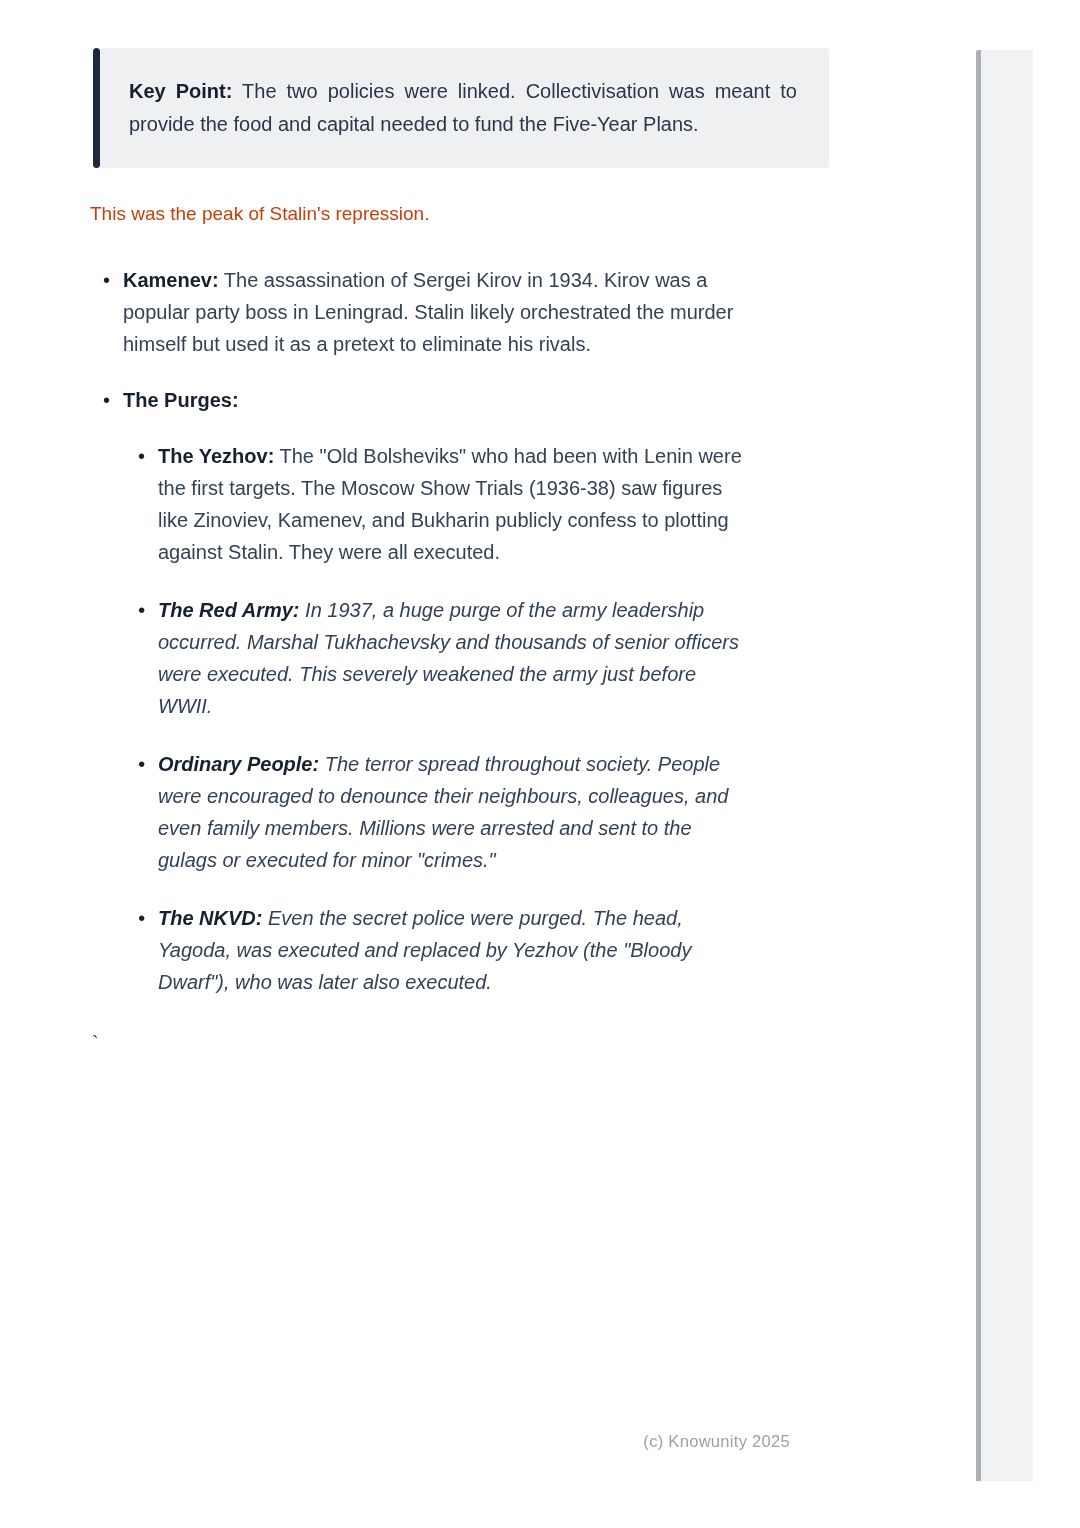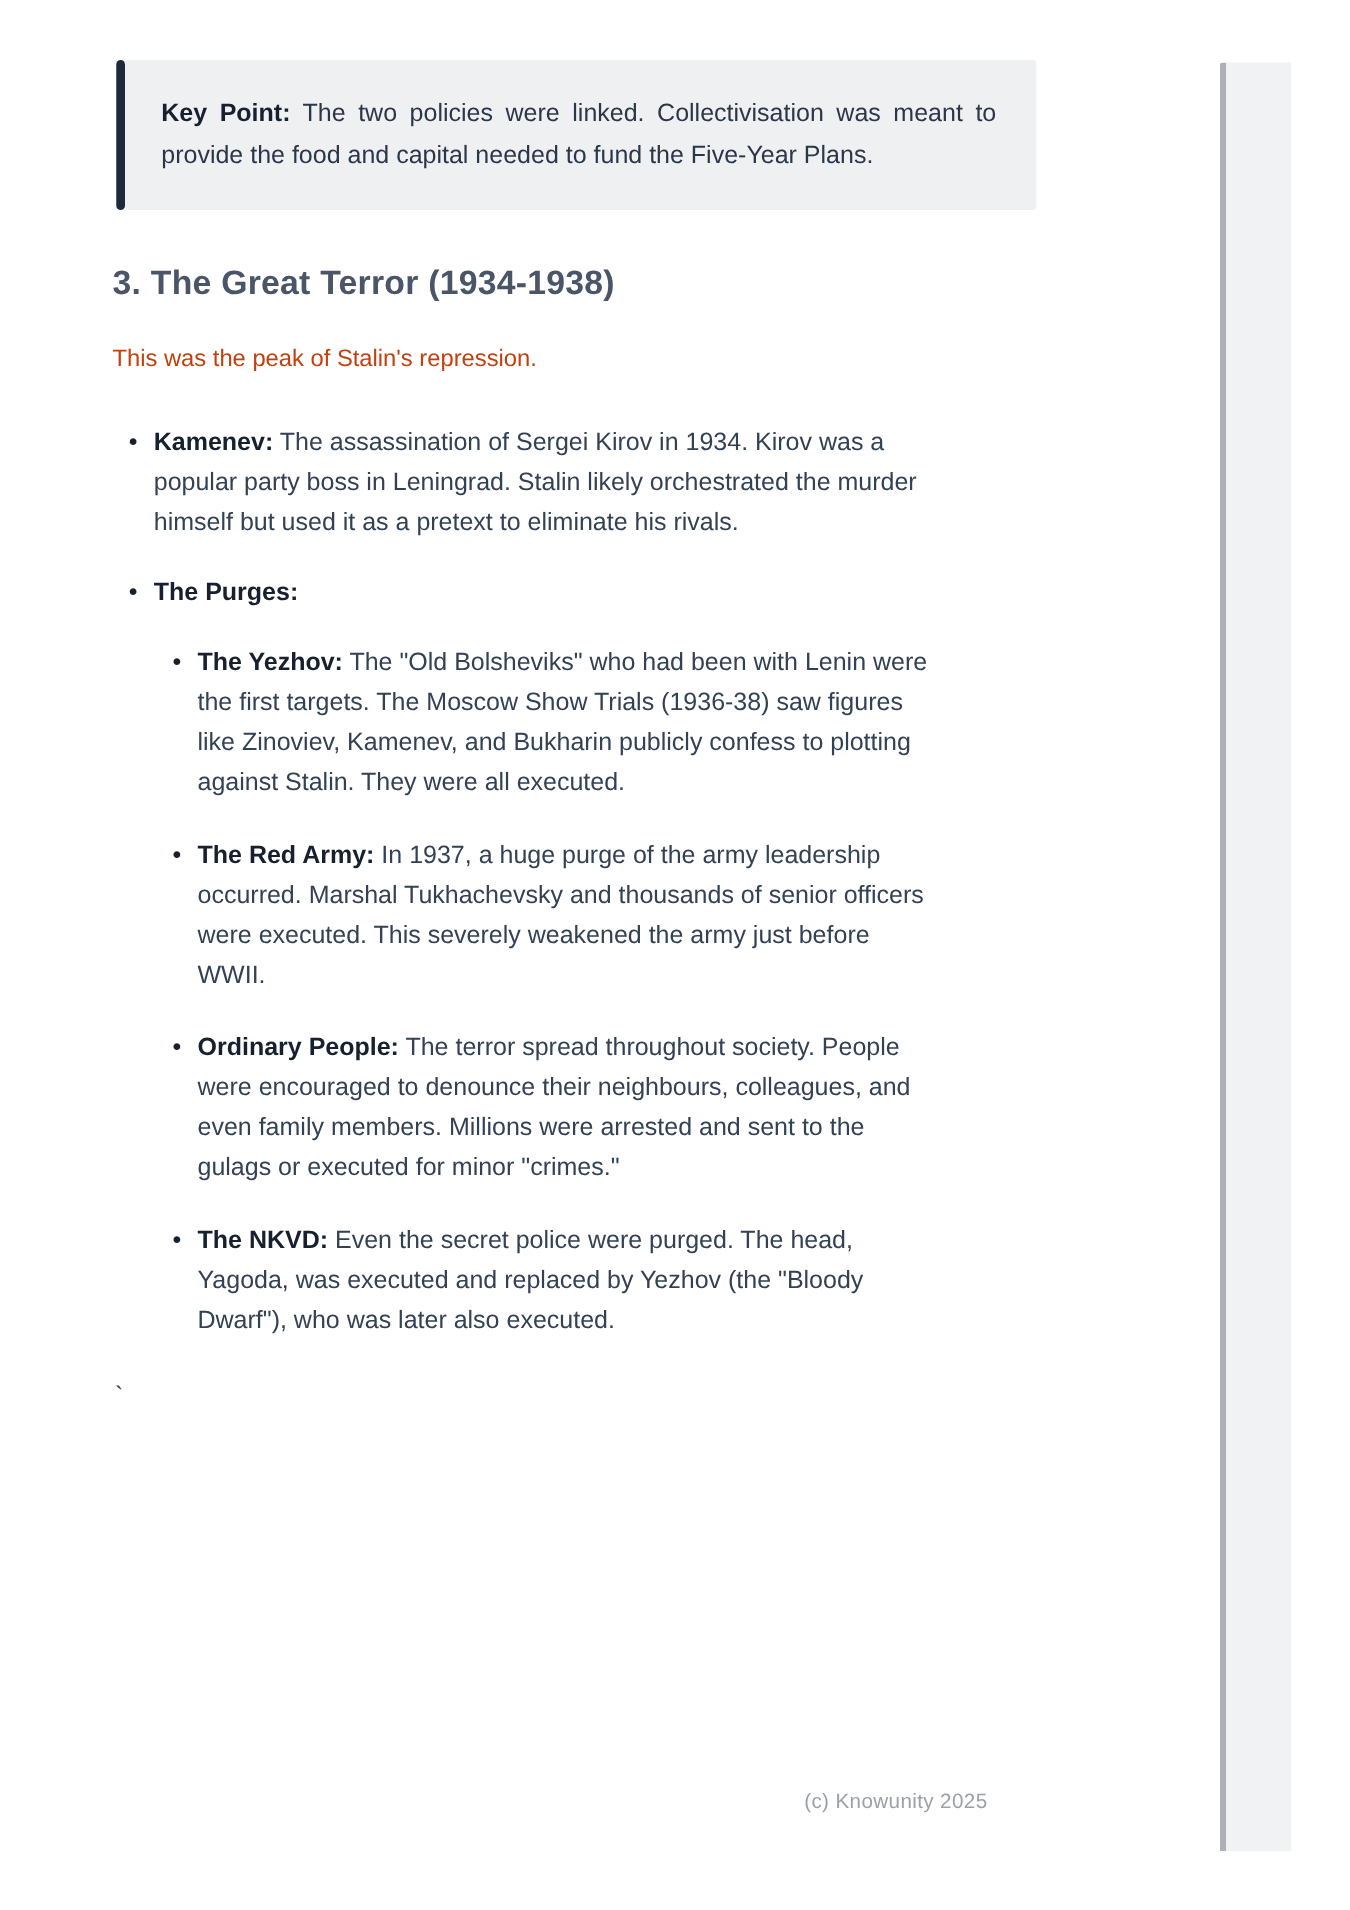--- a/index.html
+++ b/index.html
@@ -66,21 +66,21 @@
   ul.lvl1 > li + li { margin-top: 24px; }
   ul.lvl1 > li::before {
     content: "\2022";
     position: absolute;
     left: -20px; top: 0;
     color: #16202e;
     font-size: 20px;
   }
   ul.lvl2 { margin-top: 24px; padding-left: 35px; }
   ul.lvl2 > li { position: relative; max-width: 668px; font-size: 20px; line-height: 32px; color: #334155; }
-  ul.lvl2 > li + li { margin-top: 26px; }
+  ul.lvl2 > li + li { margin-top: 26px; font-style: italic; }
   ul.lvl2 > li::before {
     content: "\2022";
     position: absolute;
     left: -20px; top: 0;
     color: #16202e;
     font-size: 20px;
   }
   .b { font-weight: 700; color: #16202e; }
 
   .stray {
@@ -120,21 +120,20 @@
 
   <div class="content">
 
     <div class="callout">
       <div class="callout-bar"></div>
       <div class="callout-body">
         <p class="callout-text"><span class="b">Key Point:</span> <span>The two policies were linked. Collectivisation was meant to provide the food and capital needed to fund the Five-Year Plans.</span></p>
       </div>
     </div>
 
-    <h2 class="section-heading">3. The Great Terror (1934-1938)</h2>
 
     <p class="intro">This was the peak of Stalin's repression.</p>
 
     <ul class="lvl1">
       <li><span class="b">Kamenev:</span> <span>The assassination of Sergei Kirov in 1934. Kirov was a popular party boss in Leningrad. Stalin likely orchestrated the murder himself but used it as a pretext to eliminate his rivals.</span></li>
       <li>
         <span class="b">The Purges:</span>
         <ul class="lvl2">
           <li><span class="b">The Yezhov:</span> <span>The "Old Bolsheviks" who had been with Lenin were the first targets. The Moscow Show Trials (1936-38) saw figures like Zinoviev, Kamenev, and Bukharin publicly confess to plotting against Stalin. They were all executed.</span></li>
           <li><span class="b">The Red Army:</span> <span>In 1937, a huge purge of the army leadership occurred. Marshal Tukhachevsky and thousands of senior officers were executed. This severely weakened the army just before WWII.</span></li>

